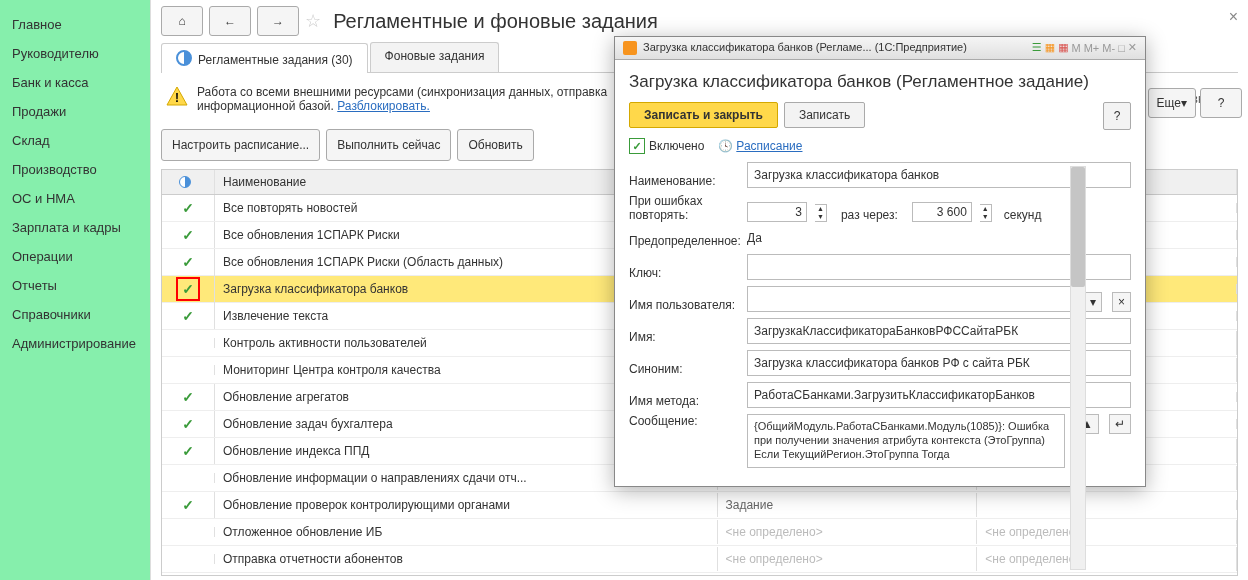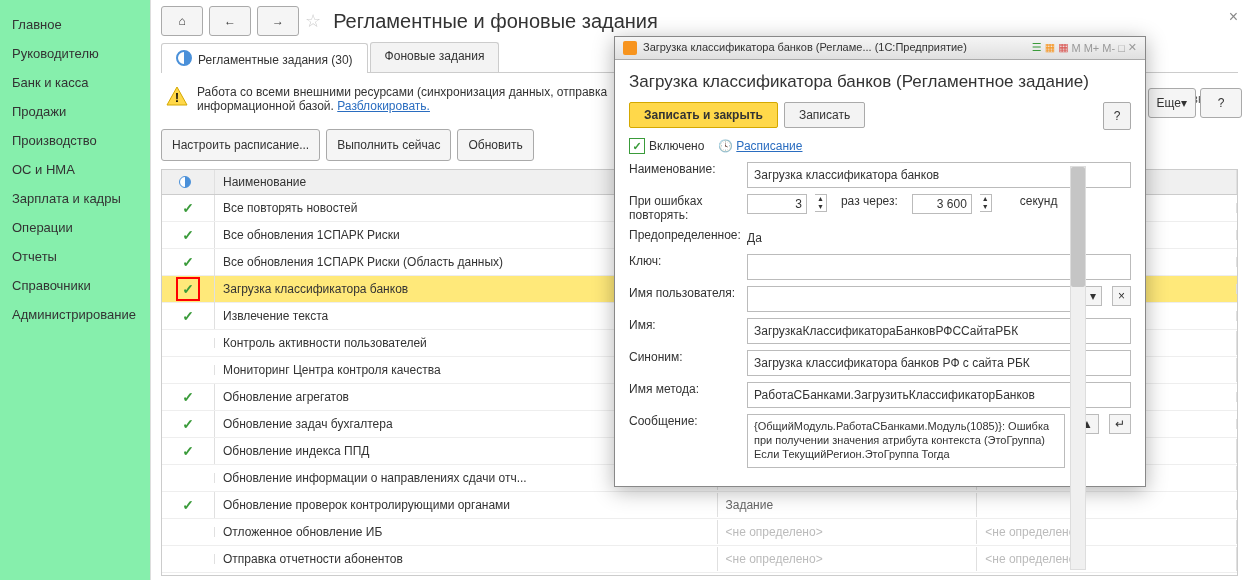--- a/index.html
+++ b/index.html
@@ -43,21 +43,21 @@
 .dlgicons span{color:#999;font-size:11px;cursor:pointer}
 .dlgbody{padding:12px 14px}
 .dlgh{font-size:17px;margin-bottom:10px}
 .dlgbtns{display:flex;gap:6px;align-items:flex-start;margin-bottom:8px}
 .btn-yellow{background:#ffd84a;border:1px solid #d4a800;padding:5px 14px;font-weight:bold;border-radius:2px;cursor:pointer}
 .btn-gray{background:#f3f3f3;border:1px solid #aaa;padding:5px 14px;border-radius:2px;cursor:pointer}
 .btn-q{background:#f3f3f3;border:1px solid #aaa;width:26px;height:26px;border-radius:2px;cursor:pointer;margin-left:auto;display:flex;align-items:center;justify-content:center}
 .chkrow{display:flex;gap:14px;align-items:center;margin-bottom:8px}
 .chkbox{width:14px;height:14px;border:1px solid #3a9b3a;display:inline-flex;align-items:center;justify-content:center;color:#3a9b3a;font-weight:bold;font-size:11px;margin-right:4px}
 .clockicon{color:#4a90d9;margin-right:3px}
-.frow{display:flex;align-items:flex-start;margin-bottom:6px;gap:8px}
+.frow{display:flex;align-items:flex-end;margin-bottom:6px;gap:8px}
 .flabel{width:110px;flex-shrink:0}
 .finput{flex:1;border:1px solid #bbb;padding:3px 6px;background:#fff;height:18px;line-height:18px}
 .ftext{padding:3px 0}
 .spin{width:50px;border:1px solid #bbb;padding:2px 4px;text-align:right}
 .spinbtn{display:inline-flex;flex-direction:column;border:1px solid #bbb;border-left:none}
 .spinbtn span{font-size:7px;line-height:8px;padding:0 2px;cursor:pointer}
 .msgbox{flex:1;border:1px solid #bbb;padding:4px 6px;font-size:11px;line-height:14px;height:44px;overflow:hidden}
 .fieldbtn{border:1px solid #bbb;padding:2px 5px;margin-left:2px;cursor:pointer;background:#f5f5f5}
 
 .rightstrip{position:absolute;right:6px;top:88px;display:flex;gap:4px}
@@ -66,20 +66,21 @@
 </style>
 </head>
 <body>
 
 <div class="app">
   <div class="sidebar">
     <div class="sidebar-item">Главное</div>
     <div class="sidebar-item">Руководителю</div>
     <div class="sidebar-item">Банк и касса</div>
     <div class="sidebar-item">Продажи</div>
+    <div class="sidebar-item">Склад</div>
     <div class="sidebar-item">Производство</div>
     <div class="sidebar-item">ОС и НМА</div>
     <div class="sidebar-item">Зарплата и кадры</div>
     <div class="sidebar-item">Операции</div>
     <div class="sidebar-item">Отчеты</div>
     <div class="sidebar-item">Справочники</div>
     <div class="sidebar-item">Администрирование</div>
   </div>
 
   <div class="main">
@@ -260,21 +261,21 @@
           <span class="spinbtn">
             <span>▲</span>
             <span>▼</span>
           </span>
         <span style="margin:0 6px">раз  через:</span>
         <span class="spin">3 600</span>
           <span class="spinbtn">
             <span>▲</span>
             <span>▼</span>
           </span>
-        <span style="margin-left:20px">секунд</span>
+        <span style="margin-left:4px">секунд</span>
       </div>
 
       <div class="frow">
           <span class="flabel">Предопределенное:</span>
           <span class="ftext">Да</span>
         </div>
       <div class="frow">
           <span class="flabel">Ключ:</span>
           <span class="finput"></span>
         </div>

